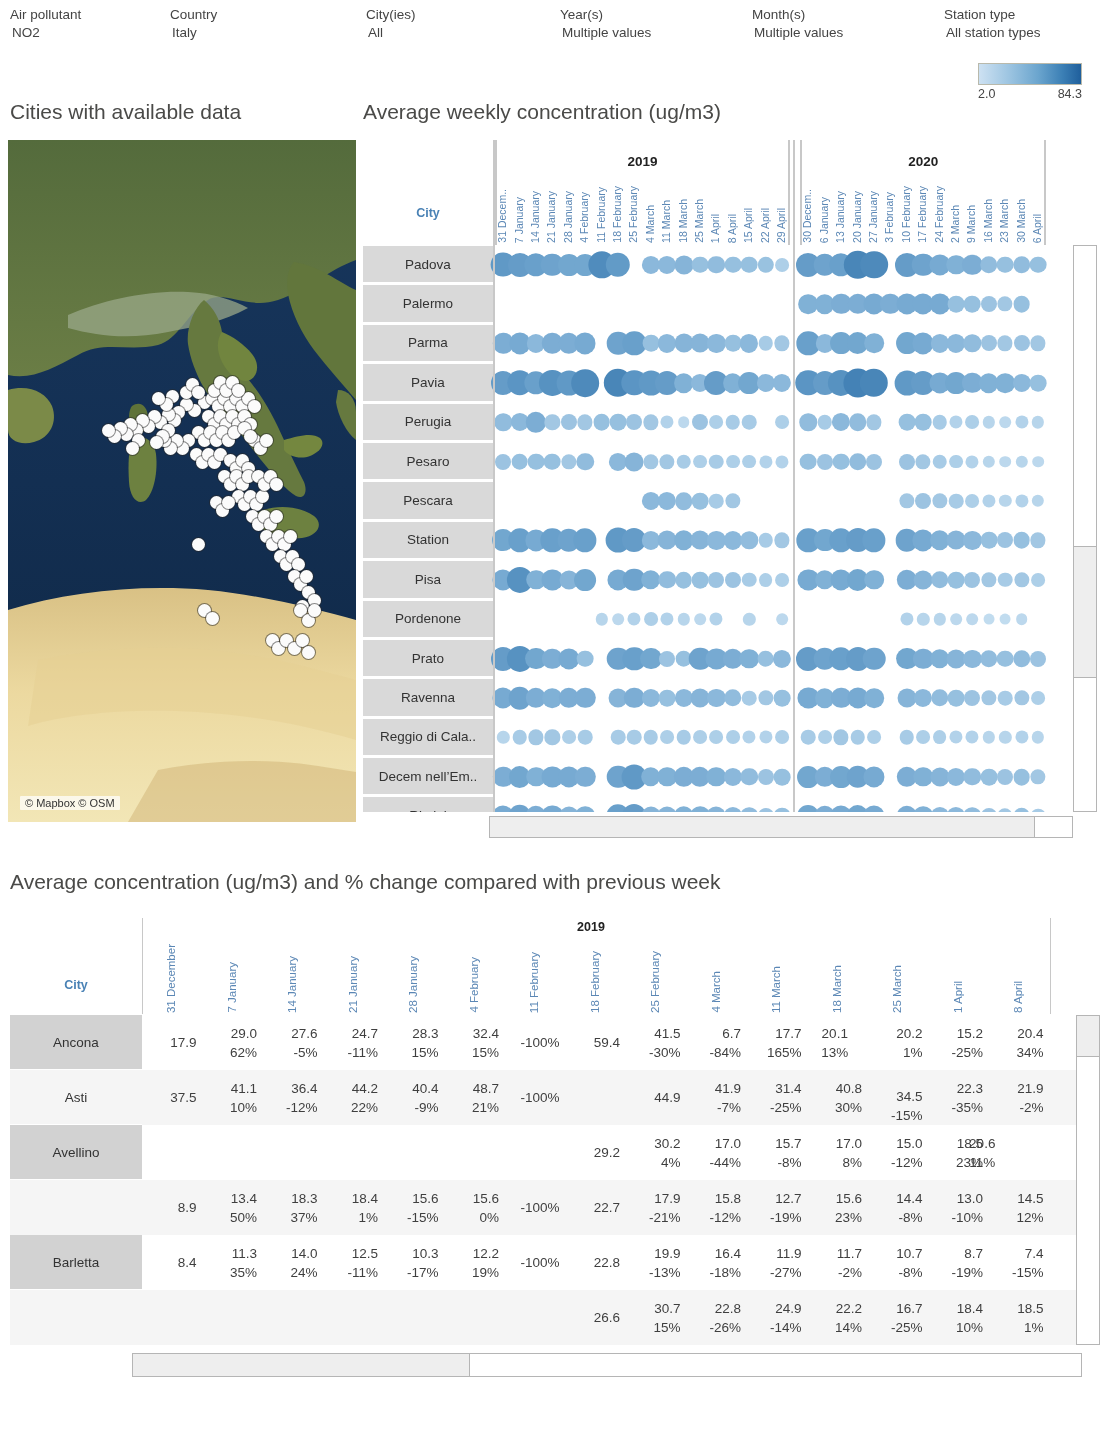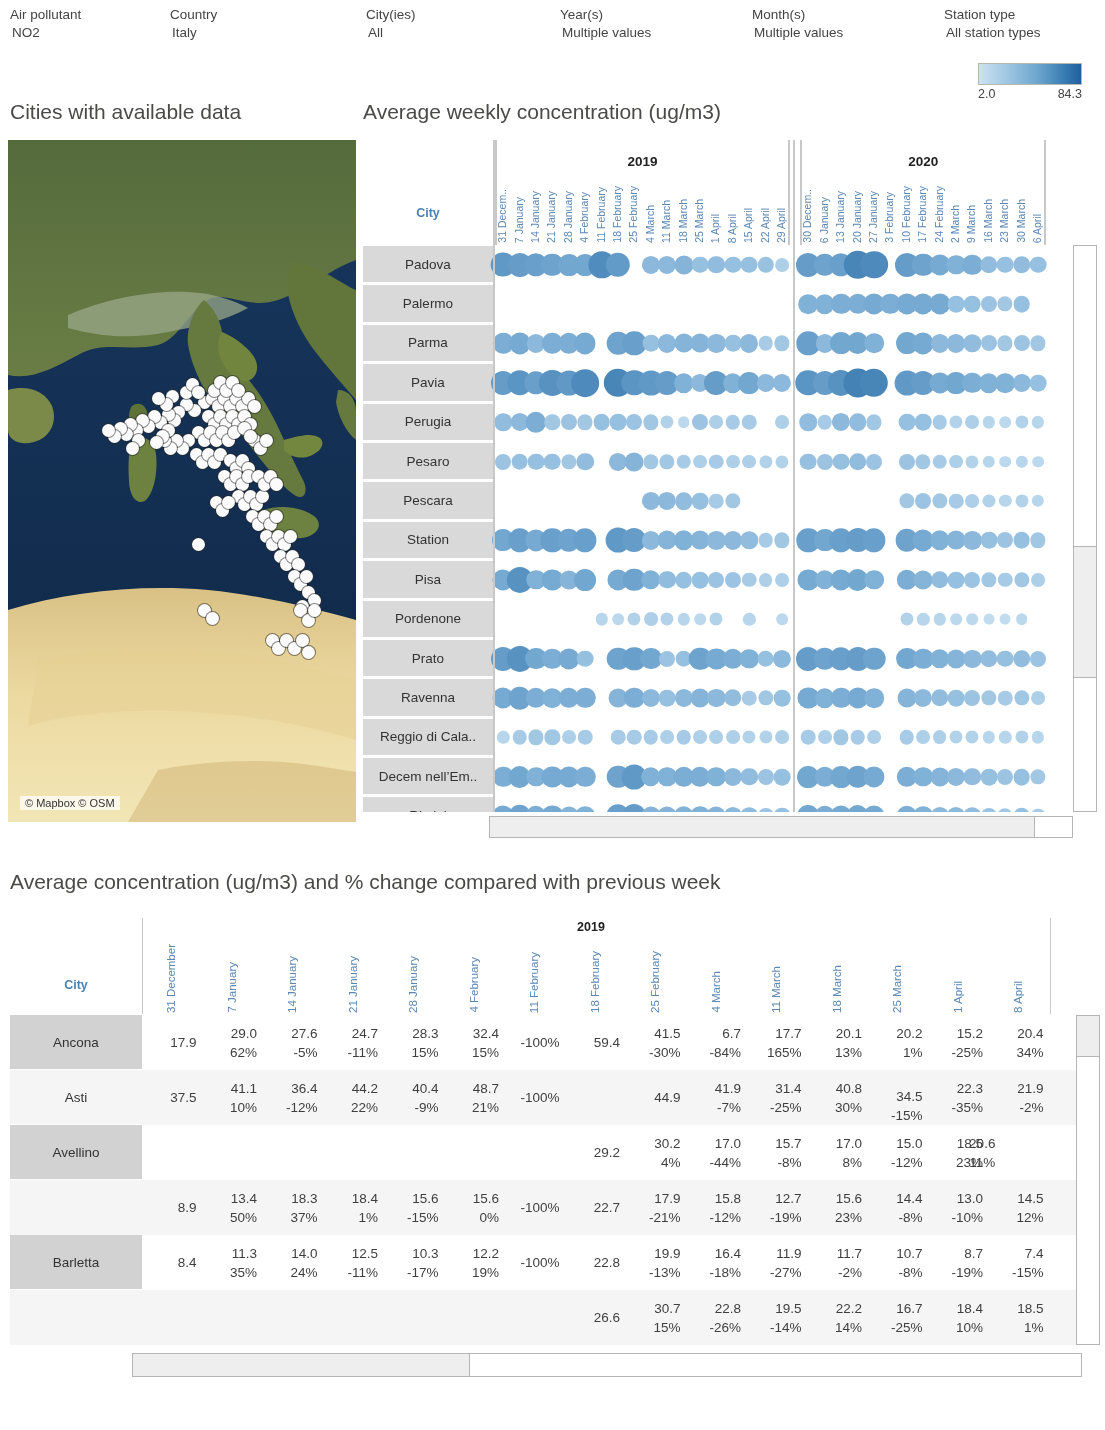--- a/index.html
+++ b/index.html
@@ -944,21 +944,21 @@
           <div class="bpct">-30%</div>
         </div>
         <div class="bcell" style="left: 676.5px; width: 60.5px;">
           <div class="bval">6.7</div>
           <div class="bpct">-84%</div>
         </div>
         <div class="bcell" style="left: 737px; width: 60.5px;">
           <div class="bval">17.7</div>
           <div class="bpct">165%</div>
         </div>
-        <div class="bcell" style="left: 797.5px; width: 60.5px;">
+        <div class="bcell" style="left: 797.5px; width: 60.5px; text-align: center;">
           <div class="bval">20.1</div>
           <div class="bpct">13%</div>
         </div>
         <div class="bcell" style="left: 858px; width: 60.5px;">
           <div class="bval">20.2</div>
           <div class="bpct">1%</div>
         </div>
         <div class="bcell" style="left: 918.5px; width: 60.5px;">
           <div class="bval">15.2</div>
           <div class="bpct">-25%</div>
@@ -1183,21 +1183,21 @@
         </div>
         <div class="bcell" style="left: 616px; width: 60.5px;">
           <div class="bval">30.7</div>
           <div class="bpct">15%</div>
         </div>
         <div class="bcell" style="left: 676.5px; width: 60.5px;">
           <div class="bval">22.8</div>
           <div class="bpct">-26%</div>
         </div>
         <div class="bcell" style="left: 737px; width: 60.5px;">
-          <div class="bval">19.5</div>
+          <div class="bval">24.9</div>
           <div class="bpct">-14%</div>
         </div>
         <div class="bcell" style="left: 797.5px; width: 60.5px;">
           <div class="bval">22.2</div>
           <div class="bpct">14%</div>
         </div>
         <div class="bcell" style="left: 858px; width: 60.5px;">
           <div class="bval">16.7</div>
           <div class="bpct">-25%</div>
         </div>

